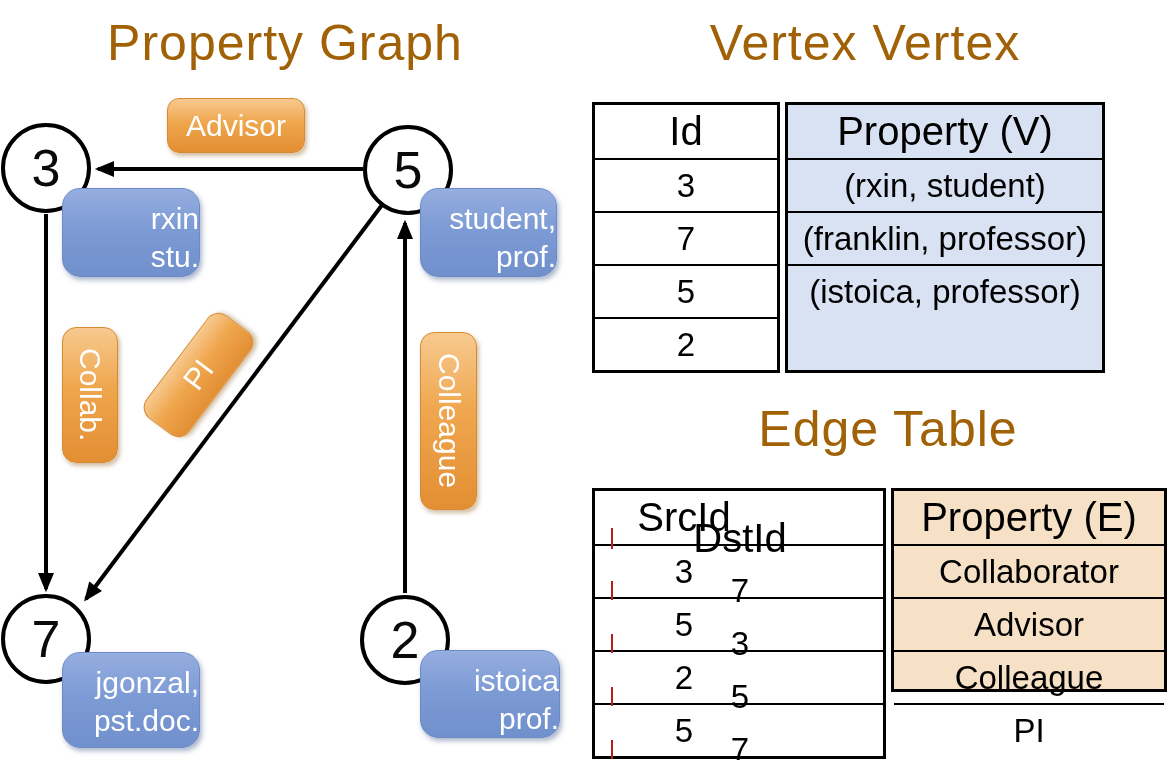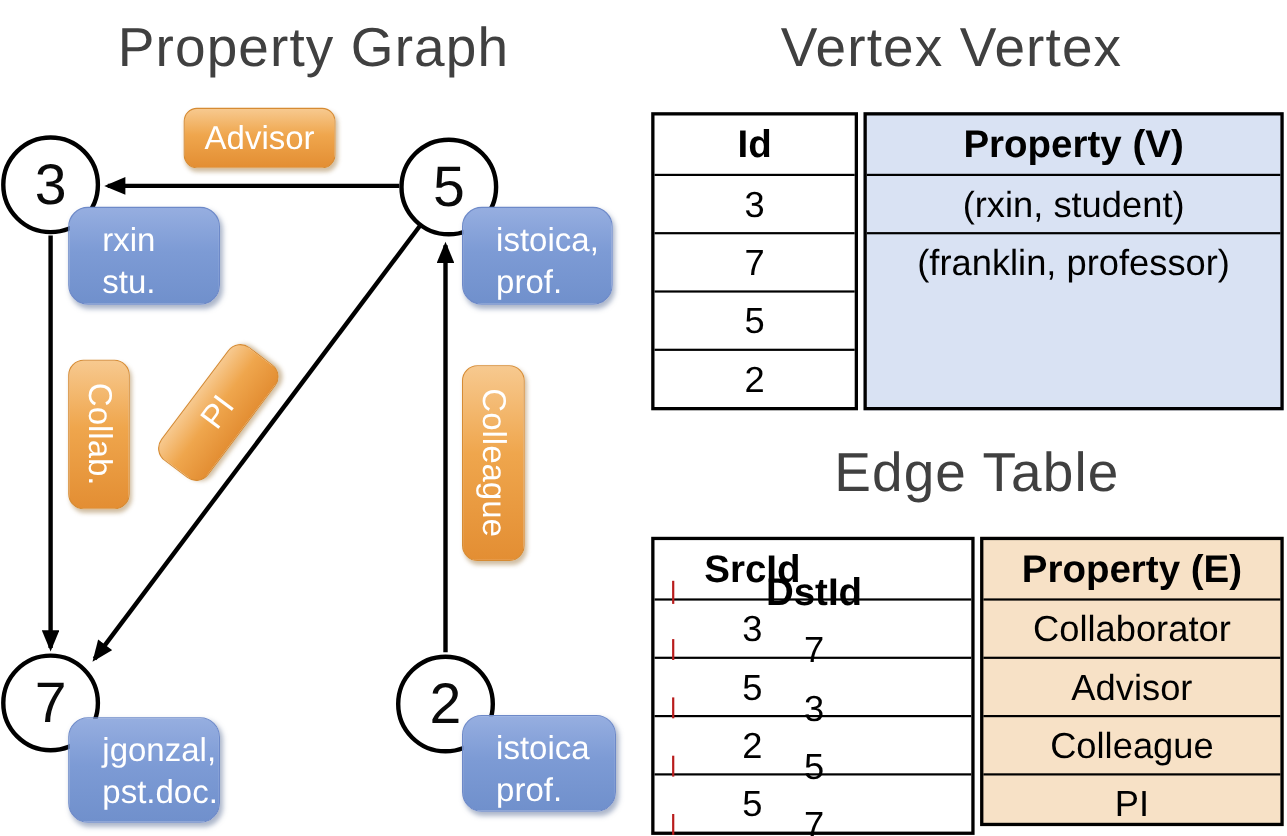--- a/index.html
+++ b/index.html
@@ -2,21 +2,21 @@
 <html><head>
 <meta charset="utf-8">
 <style>
   html,body{margin:0;padding:0;background:#ffffff;}
   #stage{
     position:relative;width:1170px;height:760px;background:#ffffff;
     font-family:"Liberation Sans",sans-serif;overflow:hidden;color:#000;
   }
   
   .big-title{
-    position:absolute;font-size:50px;letter-spacing:1px;color:#404040;
+    position:absolute;font-size:50px;letter-spacing:1px;color:#a16207;
     text-align:center;white-space:nowrap;font-weight:400;
   }
   #title-graph{left:0;top:14px;width:570px;}
   #title-vertex{left:563px;top:14px;width:604px;}
   #title-edge{left:586px;top:400px;width:604px;}
 
   
   #edges-svg{position:absolute;left:0;top:0;z-index:1;}
   .node{
     position:absolute;width:90px;height:90px;box-sizing:border-box;
@@ -27,21 +27,21 @@
   #node-3{left:1px;top:123px;}
   #node-5{left:363px;top:125px;}
   #node-7{left:1px;top:594px;}
   #node-2{left:360px;top:595px;}
 
   .vbox{
     position:absolute;z-index:3;box-sizing:border-box;
     border-radius:18px;border:1px solid #6d89c8;
     background:linear-gradient(180deg,#96aee0 0%,#7d9bd5 45%,#7090cc 100%);
     box-shadow:2px 3px 5px rgba(90,110,150,.5);
-    color:#fff;font-size:30px;line-height:38px;padding:11px 0 0 30px;
+    color:#fff;font-size:30px;line-height:38px;padding:11px 0 0 18px;text-align:right;
   }
   #vbox-rxin{left:62px;top:188px;width:138px;height:89px;}
   #vbox-franklin{left:420px;top:188px;width:137px;height:89px;}
   #vbox-jgonzal{left:62px;top:652px;width:138px;height:96px;}
   #vbox-istoica{left:420px;top:650px;width:140px;height:88px;}
 
   .obox{
     position:absolute;z-index:3;box-sizing:border-box;
     border-radius:12px;border:1px solid #d68b33;
     background:linear-gradient(180deg,#f7c98f 0%,#efa64d 45%,#e38e33 100%);
@@ -51,30 +51,30 @@
   }
   #obox-advisor{left:167px;top:98px;width:138px;height:55px;}
   #obox-collab{left:62px;top:327px;width:56px;height:136px;writing-mode:vertical-rl;border-radius:14px;}
   #obox-colleague{left:420px;top:332px;width:57px;height:178px;writing-mode:vertical-rl;border-radius:14px;}
   #obox-pi{left:134px;top:348px;width:129px;height:54px;transform:rotate(-53deg);border-radius:14px;}
 
   
   .tbl-section{position:absolute;box-sizing:border-box;border:3px solid #000;background:#fff;}
   .tbl-row{box-sizing:border-box;height:53px;display:flex;align-items:center;justify-content:center;font-size:33px;}
   .tbl-row + .tbl-row{border-top:2px solid #000;}
-  .tbl-row.hdr{font-weight:bold;font-size:35px;}
+  .tbl-row.hdr{font-weight:normal;font-size:40px;}
   .split{justify-content:stretch;align-items:stretch;padding:16px;flex-direction:column;}
   .split .cell{display:flex;align-items:center;justify-content:center;height:100%;box-sizing:border-box;}
   .cell.c1{width:146px;}
   .cell.c2{flex:1;border-left:2px solid #b91c1c;}
 
   #vt-left{left:592px;top:102px;width:188px;height:271px;}
-  #vt-right{left:785px;top:102px;width:382px;height:271px;background:#d9e2f3;}
+  #vt-right{left:785px;top:102px;width:320px;height:271px;background:#d9e2f3;}
   #et-left{left:592px;top:488px;width:294px;height:271px;}
-  #et-right{left:891px;top:488px;width:276px;height:263px;background:#f7e1c6;}
+  #et-right{left:891px;top:488px;width:276px;height:204px;background:#f7e1c6;}
 </style>
 </head>
 <body>
 
 <div id="stage">
 
   <div class="big-title" id="title-graph">Property Graph</div>
   <div class="big-title" id="title-vertex">Vertex Vertex</div>
   <div class="big-title" id="title-edge">Edge Table</div>
 
@@ -101,21 +101,21 @@
   </div>
   <div class="node" id="node-2">
     <span>2</span>
   </div>
 
   <div class="vbox" id="vbox-rxin">
     <div>rxin</div>
     <div>stu.</div>
   </div>
   <div class="vbox" id="vbox-franklin">
-    <div>istoica,</div>
+    <div>student,</div>
     <div>prof.</div>
   </div>
   <div class="vbox" id="vbox-jgonzal">
     <div>jgonzal,</div>
     <div>pst.doc.</div>
   </div>
   <div class="vbox" id="vbox-istoica">
     <div>istoica</div>
     <div>prof.</div>
   </div>
@@ -129,20 +129,21 @@
     <div class="tbl-row hdr">Id</div>
     <div class="tbl-row">3</div>
     <div class="tbl-row">7</div>
     <div class="tbl-row">5</div>
     <div class="tbl-row">2</div>
   </div>
   <div class="tbl-section" id="vt-right">
     <div class="tbl-row hdr">Property (V)</div>
     <div class="tbl-row">(rxin, student)</div>
     <div class="tbl-row">(franklin, professor)</div>
+    <div class="tbl-row">(istoica, professor)</div>
   </div>
 
   <div class="tbl-section" id="et-left">
     <div class="tbl-row hdr split">
       <div class="cell c1">SrcId</div>
       <div class="cell c2">DstId</div>
     </div>
     <div class="tbl-row split">
       <div class="cell c1">3</div>
       <div class="cell c2">7</div>

